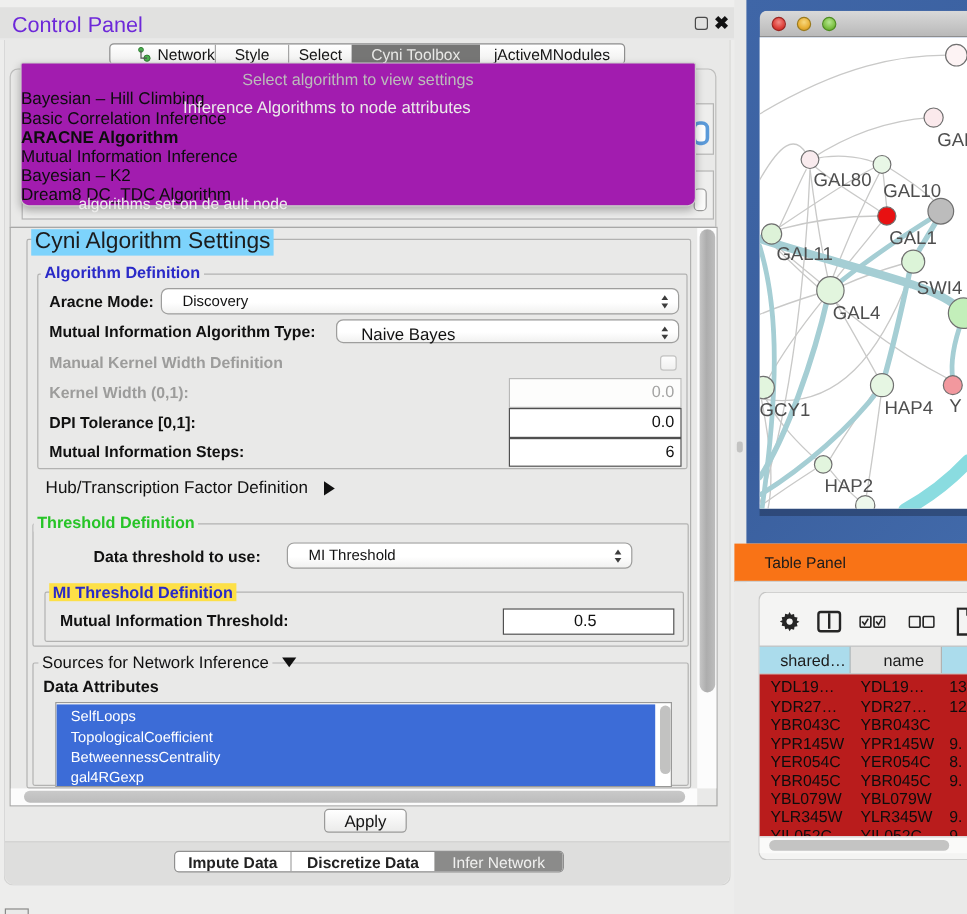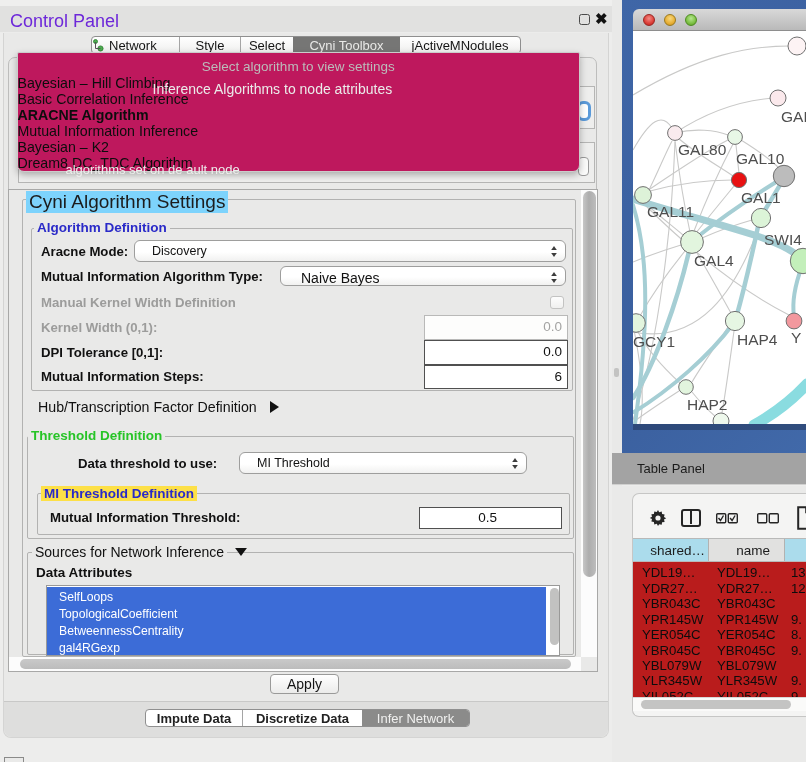--- a/index.html
+++ b/index.html
@@ -14,21 +14,21 @@
 <div class="abs" style="left:0;top:6px;width:612px;height:27px;background:#e1e1e0;border-bottom:1px solid #ececeb;">
   <div class="abs" style="left:10px;top:5px;font-size:18px;color:#6d28d9;">Control Panel</div>
 
   <div class="abs" style="left:579px;top:8px;width:11px;height:11px;border:1.6px solid #4a4a4a;border-radius:2.5px;"></div>
 
   <div class="abs" style="left:595px;top:4px;font-size:15px;font-weight:bold;color:#111;">✖</div>
 </div>
 <div class="abs" style="left:3px;top:33px;width:606px;height:705px;background:#e9e9e8;border:1px solid #d4d4d3;border-top:none;border-radius:0 0 8px 8px;"></div>
 
 <div class="abs" style="left:91px;top:36px;width:430px;height:18px;border:1px solid #8f8f8f;border-radius:4px;background:linear-gradient(#ffffff,#efefee);display:flex;font-size:13px;color:#141414;overflow:hidden;">
-  <div style="width:88px;display:flex;align-items:center;justify-content:flex-start;border-right:1px solid #a5a5a5;">
+  <div style="width:88px;display:flex;align-items:center;justify-content:flex-end;border-right:1px solid #a5a5a5;">
     <svg width="13" height="13" viewBox="0 0 13 13" style="margin-right:4px;">
       <circle cx="3.5" cy="2.5" r="2" fill="#4caf50" stroke="#2c7a2f" stroke-width="0.8"></circle>
       <circle cx="8.5" cy="9.5" r="2.6" fill="#4caf50" stroke="#2c7a2f" stroke-width="0.8"></circle>
       <path d="M3.5 3 L3.5 9.5 L8.5 9.5" fill="none" stroke="#555" stroke-width="1"></path>
     </svg>
     Network
   </div>
   <div style="width:61px;display:flex;align-items:center;justify-content:center;border-right:1px solid #a5a5a5;">Style</div>
   <div style="width:52px;display:flex;align-items:center;justify-content:center;">Select</div>
   <div style="width:107px;display:flex;align-items:center;justify-content:center;background:#767675;color:#e9e9e7;">Cyni Toolbox</div>
@@ -127,21 +127,21 @@
 <div class="abs" style="left:4px;top:701px;width:604px;height:36px;background:#dededd;border-radius:0 0 8px 8px;border-top:1px solid #c8c8c7;"></div>
 
 <div class="abs" style="left:145px;top:709px;width:325px;height:18px;border:1px solid #8f8f8f;border-radius:4px;background:#fff;display:flex;font-size:13px;font-weight:bold;color:#222;overflow:hidden;">
   <div style="width:97px;display:flex;align-items:center;justify-content:center;border-right:1px solid #a5a5a5;">Impute Data</div>
   <div style="width:119px;display:flex;align-items:center;justify-content:center;">Discretize Data</div>
   <div style="flex:1;display:flex;align-items:center;justify-content:center;background:#8b8b8a;color:#f0f0ef;font-weight:normal;">Infer Network</div>
 </div>
 
 <div class="abs" style="left:4px;top:757px;width:20px;height:10px;border:1.5px solid #8a8a89;background:#eaeae9;"></div>
 
-<div class="abs" style="left:16.5px;top:52px;width:563.5px;height:120px;background:#be185d;border:1px solid #cccccb;border-radius:2px 2px 7px 7px;box-shadow:0 3px 7px rgba(0,0,0,0.28);z-index:30;">
+<div class="abs" style="left:16.5px;top:52px;width:563.5px;height:120px;background:#a21caf;border:1px solid #cccccb;border-radius:2px 2px 7px 7px;box-shadow:0 3px 7px rgba(0,0,0,0.28);z-index:30;">
   <div style="position:absolute;left:0;top:6px;width:100%;text-align:center;font-size:13.5px;color:#bcbcbb;">Select algorithm to view settings</div>
   <div style="position:absolute;left:0px;top:22px;font-size:14.2px;color:#0d0d0d;line-height:16px;white-space:nowrap;">
     Bayesian – Hill Climbing<br>
     Basic Correlation Inference<br>
     <b>ARACNE Algorithm</b><br>
     Mutual Information Inference<br>
     Bayesian – K2<br>
     Dream8 DC_TDC Algorithm
   </div>
   <div style="position:absolute;left:135px;top:28px;font-size:14px;color:#ebebea;">Inference Algorithms to node attributes</div>
@@ -227,21 +227,21 @@
       <text x="694" y="266">GAL4</text>
       <text x="633" y="347">GCY1</text>
       <text x="737" y="345">HAP4</text>
       <text x="791" y="343">Y</text>
       <text x="687" y="410">HAP2</text>
     </g>
   </svg>
 </div>
 <div class="abs" style="left:633px;top:424px;width:173px;height:6px;background:rgba(20,30,50,0.35);"></div>
 
-<div class="abs" style="left:612px;top:453px;width:194px;height:32px;background:#a3a3a3;border-bottom:1px solid #d0d0cf;">
+<div class="abs" style="left:612px;top:453px;width:194px;height:32px;background:#f97316;border-bottom:1px solid #d0d0cf;">
   <div class="abs" style="left:25px;top:8px;font-size:13px;color:#1b1b1b;">Table Panel</div>
 </div>
 <div class="abs" style="left:612px;top:486px;width:194px;height:276px;background:#eaeae9;"></div>
 <div class="abs" style="left:632px;top:493px;width:174px;height:224px;background:#f4f4f3;border:1px solid #c6c6c5;border-radius:7px 0 0 7px;border-right:none;"></div>
 
 <svg class="abs" style="left:648px;top:508px;" width="20" height="20" viewBox="0 0 20 20">
   <path fill="#252525" d="M10 2 l1.2 2.2 2.5-.6 .4 2.5 2.5 .4-.6 2.5 2.2 1.2-2.2 1.2 .6 2.5-2.5 .4-.4 2.5-2.5-.6L10 18l-1.2-2.2-2.5 .6-.4-2.5-2.5-.4 .6-2.5L1.8 10 4 8.8l-.6-2.5 2.5-.4 .4-2.5 2.5 .6z"></path>
   <circle cx="10" cy="10" r="2.6" fill="#f4f4f3"></circle>
 </svg>
 <div class="abs" style="left:681px;top:509px;width:20px;height:18px;border:2.5px solid #252525;border-radius:3px;">

